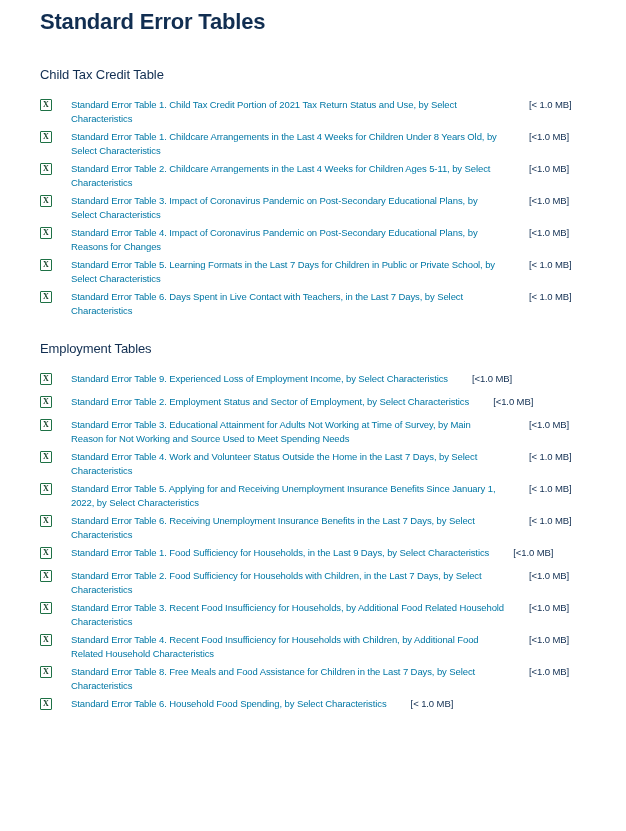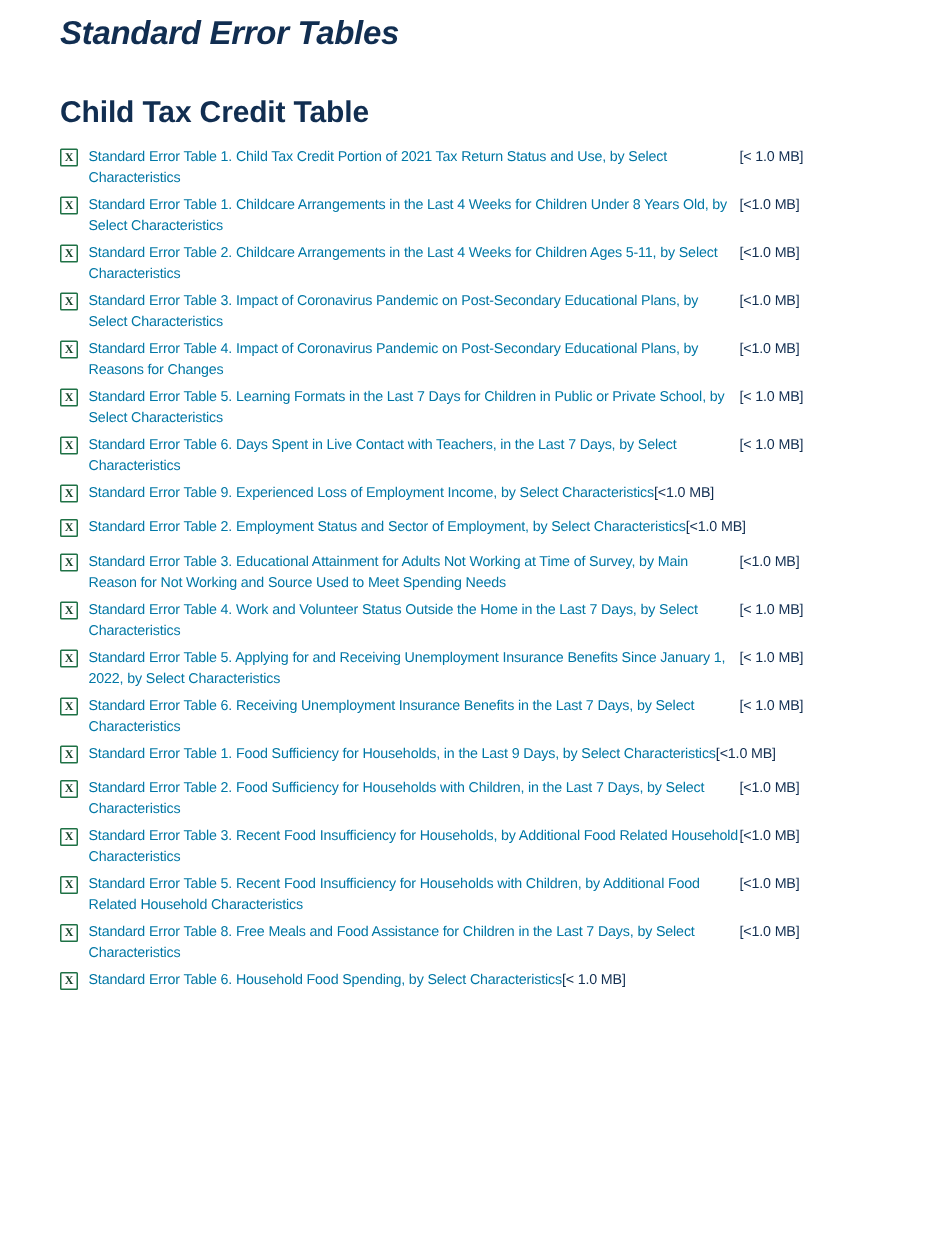--- a/index.html
+++ b/index.html
@@ -5,26 +5,26 @@
   html,body{margin:0;padding:0;background:#fff;}
   body{
     width:626px;min-height:831px;
     font-family:"Liberation Sans",sans-serif;
     color:#112e51;
   }
   .page{padding:10px 28px 20px 40px;box-sizing:border-box;}
   h1.page-title{
     margin:0 0 31px 0;
     font-size:22px;line-height:24px;font-weight:700;
-    color:#112e51;letter-spacing:-0.2px;font-style:italic;
+    color:#112e51;letter-spacing:-0.2px;
   }
   .section{margin:0;}
   h2.section-heading{
     margin:22px 0 13px 0;
-    font-size:20px;line-height:20px;font-weight:700;
+    font-size:13px;line-height:20px;font-weight:400;
     color:#112e51;letter-spacing:-0.1px;
   }
   .doc-list{margin:0;padding:0;list-style:none;}
   .doc-item{
     position:relative;
     margin:0 0 5px 0;
     padding-left:19px;
     min-height:13px;
   }
   .xls-icon{
@@ -41,24 +41,25 @@
     font-weight:700;font-size:8px;line-height:10px;
     color:#17432a;
   }
   a.doc-link{
     display:inline-block;vertical-align:top;
     max-width:434px;
     font-size:9.5px;line-height:13.5px;
     letter-spacing:-0.1px;
     color:#0077a5;text-decoration:none;
     cursor:pointer;
+    margin-left:12px;
   }
   .file-size{
     display:inline-block;vertical-align:top;
-    margin-left:0;
+    margin-left:24px;
     font-size:9.5px;line-height:13.5px;
     letter-spacing:-0.1px;
     color:#112e51;white-space:nowrap;
   }
 </style>
 </head>
 <body>
 
 <div class="page">
   <h1 class="page-title">Standard Error Tables</h1>
@@ -115,20 +116,21 @@
   <li class="doc-item">
     <span class="xls-icon">
               <span>X</span>
             </span>
     <a class="doc-link" href="#">Standard Error Table 6. Days Spent in Live Contact with Teachers, in the Last 7 Days, by Select Characteristics</a><span class="file-size">[&lt; 1.0 MB]</span>
   </li>
 </ul>
   </div>
 
   <div class="section">
+    <h2 class="section-heading">Employment Tables</h2>
     <ul class="doc-list">
   <li class="doc-item">
     <span class="xls-icon">
               <span>X</span>
             </span>
     <a class="doc-link" href="#">Standard Error Table 9. Experienced Loss of Employment Income, by Select Characteristics</a><span class="file-size">[&lt;1.0 MB]</span>
   </li>
 
   <li class="doc-item">
     <span class="xls-icon">
@@ -187,21 +189,21 @@
     <span class="xls-icon">
               <span>X</span>
             </span>
     <a class="doc-link" href="#">Standard Error Table 3. Recent Food Insufficiency for Households, by Additional Food Related Household Characteristics</a><span class="file-size">[&lt;1.0 MB]</span>
   </li>
 
   <li class="doc-item">
     <span class="xls-icon">
               <span>X</span>
             </span>
-    <a class="doc-link" href="#">Standard Error Table 5. Recent Food Insufficiency for Households with Children, by Additional Food Related Household Characteristics</a><span class="file-size">[&lt;1.0 MB]</span>
+    <a class="doc-link" href="#">Standard Error Table 4. Recent Food Insufficiency for Households with Children, by Additional Food Related Household Characteristics</a><span class="file-size">[&lt;1.0 MB]</span>
   </li>
 
   <li class="doc-item">
     <span class="xls-icon">
               <span>X</span>
             </span>
     <a class="doc-link" href="#">Standard Error Table 8. Free Meals and Food Assistance for Children in the Last 7 Days, by Select Characteristics</a><span class="file-size">[&lt;1.0 MB]</span>
   </li>
 
   <li class="doc-item">

